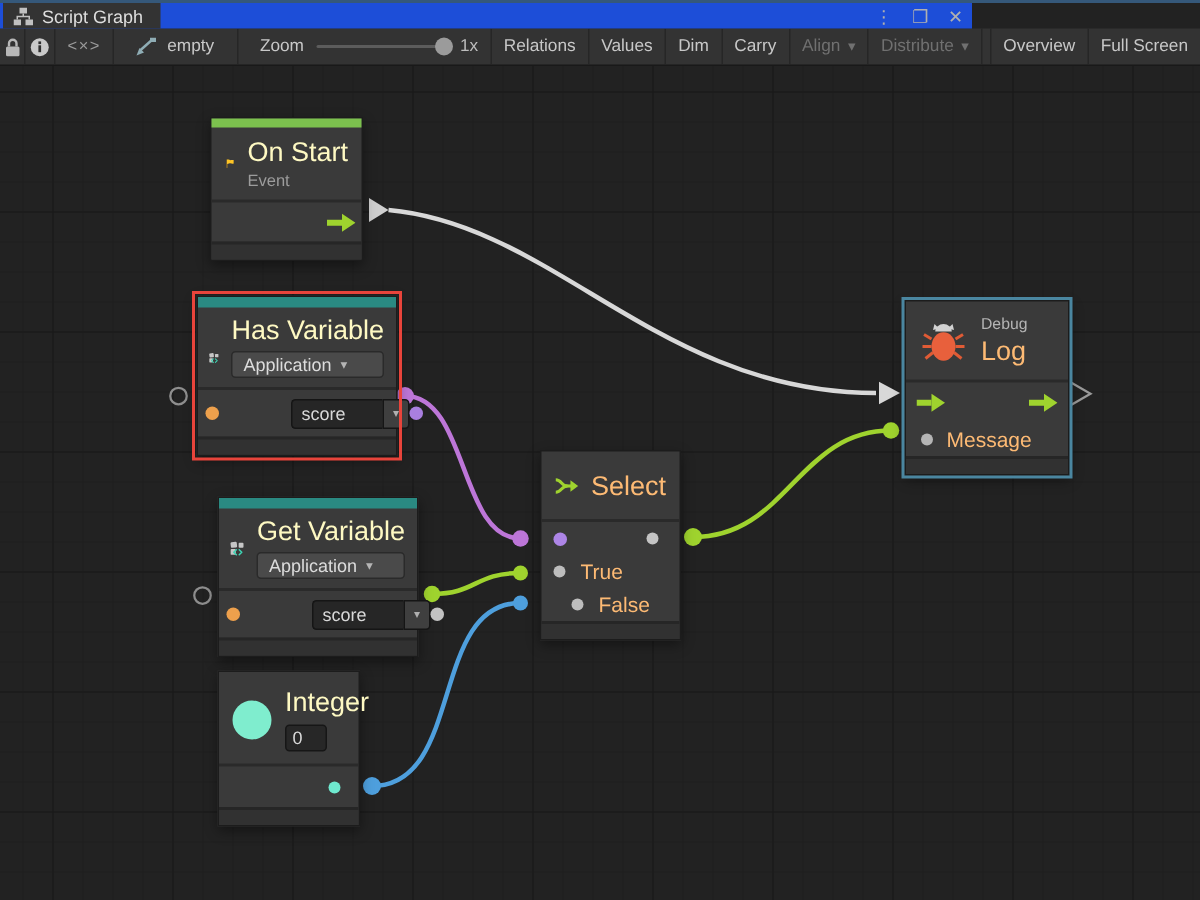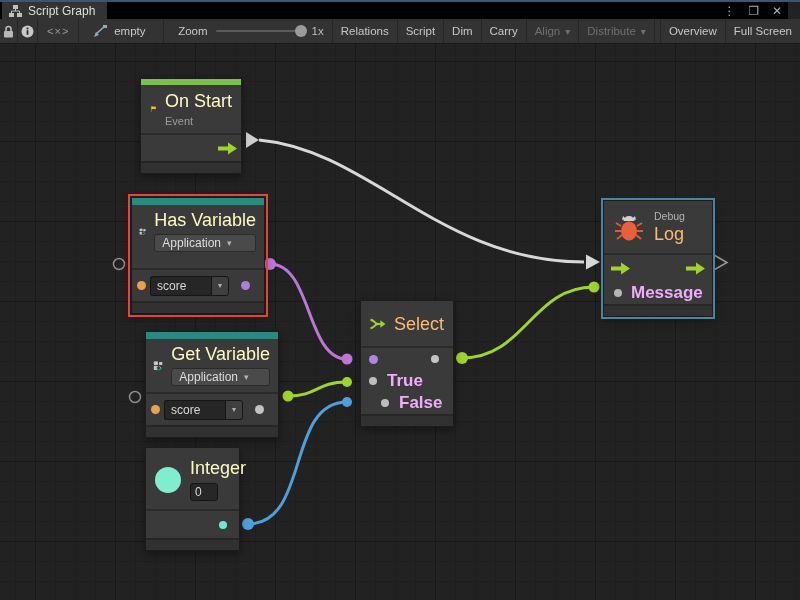--- a/index.html
+++ b/index.html
@@ -3,21 +3,21 @@
 <meta charset="utf-8">
 <style>
   html,body{margin:0;padding:0;}
   body{
     width:800px;height:600px;position:relative;overflow:hidden;
     background:#222;font-family:"Liberation Sans",sans-serif;
     -webkit-font-smoothing:antialiased;color:#ccc;user-select:none;
   }
   
   .topline{position:absolute;top:0;left:0;width:800px;height:2px;background:#35587a;z-index:30;}
-  .tabbar{position:absolute;top:2px;left:0;width:788px;height:17px;background:#000000;z-index:29;}
+  .tabbar{position:absolute;top:2px;left:0;width:648px;height:17px;background:#1d4ed8;z-index:29;}
   .tab{position:absolute;left:2px;top:0;height:17px;background:#333;display:flex;align-items:center;
        gap:6px;padding:0 12px 0 7px;}
   .tab-label{font-size:12px;color:#dedede;white-space:nowrap;}
   .winctrls{position:absolute;right:6px;top:0;height:17px;display:flex;align-items:center;gap:13px;
        color:#b0b0b0;font-size:12px;}
   .winctrls span{cursor:default;line-height:1;}
   
   .toolbar{position:absolute;top:19px;left:0;width:800px;height:24px;background:#333;
        border-bottom:1px solid #191919;display:flex;align-items:stretch;z-index:28;font-size:11.5px;}
   .tseg{display:flex;align-items:center;justify-content:center;border-right:1px solid #262626;
@@ -55,28 +55,28 @@
   .ntitles{display:flex;flex-direction:column;gap:3px;}
   .ntitle{font-size:18px;color:#fef9c3;white-space:nowrap;}
   .nsub{font-size:11px;color:#9c9c9c;}
   .nsub-sm{font-size:10.5px;color:#b4b4b4;}
   .ntitle-lg{font-size:18px;color:#fdba74;}
   .nrows{border-top:2px solid #2a2a2a;}
   .nrow{display:flex;align-items:center;}
   .nfooter{height:10px;background:#313131;border-top:2px solid #262626;}
   .dot{width:9px;height:9px;border-radius:50%;flex:0 0 auto;}
   .dot-sm{width:8px;height:8px;border-radius:50%;flex:0 0 auto;}
-  .portlabel{font-size:17px;color:#f0abfc;font-weight:bold;}
+  .portlabel{font-size:14px;color:#fdba74;}
   .dropdown{display:inline-flex;align-items:center;gap:6px;background:#4a4a4a;border:1px solid #2a2a2a;
        border-radius:3px;padding:1px 7px;font-size:12px;color:#dcdcdc;cursor:default;}
   .dropdown::after{content:"▾";font-size:9px;color:#b5b5b5;}
   .fieldwrap{display:flex;align-items:stretch;}
   .tfield{width:48px;background:#262626;border:1px solid #151515;border-right:none;
        border-radius:3px 0 0 3px;color:#d8d8d8;font-size:12px;padding:1px 6px;height:16px;
-       font-family:"Liberation Sans",sans-serif;outline:none;}
+       font-family:"Liberation Sans",sans-serif;outline:none;margin-left:44px;}
   .fdrop{width:16px;background:#3f3f3f;border:1px solid #151515;border-radius:0 3px 3px 0;
        display:flex;align-items:center;justify-content:center;color:#b0b0b0;font-size:8px;cursor:default;}
   .fdrop::after{content:"▾";}
   .numfield{width:18px;background:#272727;border:1px solid #161616;border-radius:3px;color:#d8d8d8;
        font-size:12px;padding:1px 4px;height:14px;font-family:"Liberation Sans",sans-serif;outline:none;}
   .bigcircle{width:26px;height:26px;border-radius:50%;background:#7fedce;flex:0 0 auto;}
 </style>
 </head>
 <body>
 
@@ -122,21 +122,21 @@
     <span>empty</span>
   </div>
   <div class="tseg seg-zoom">
     <span>Zoom</span>
     <span class="slider">
       <span class="knob"></span>
     </span>
     <span class="zoomval">1x</span>
   </div>
   <div class="tseg tbtn">Relations</div>
-  <div class="tseg tbtn">Script</div>
+  <div class="tseg tbtn">Values</div>
   <div class="tseg tbtn">Dim</div>
   <div class="tseg tbtn">Carry</div>
   <div class="tseg tbtn disabled caret">Align</div>
   <div class="tseg tbtn disabled caret">Distribute</div>
   <div class="tseg tbtn gap-left">Overview</div>
   <div class="tseg tbtn" style="border-right:none;">Full Screen</div>
 </div>
 
 <div class="canvas"></div>
 
@@ -185,21 +185,21 @@
         <rect x="0" y="4.5" width="10" height="4" fill="#9fd32e"></rect>
         <polygon points="10,0.5 19,6.5 10,12.5" fill="#9fd32e"></polygon>
       </svg>
     </div>
   </div>
   <div class="nfooter"></div>
 </div>
 
 <div class="node sel-red" style="left:131px;top:197px;width:132px;">
   <div class="colorbar" style="background:#2a8a82;height:7px;"></div>
-  <div class="nheader" style="padding:5px 8px 16px 7px;">
+  <div class="nheader" style="padding:5px 8px 6px 7px;align-items:flex-end;">
     <svg width="27" height="27" viewBox="0 0 27 27">
       <rect x="2" y="2.5" width="11" height="10" rx="2" fill="#c6c6c6" transform="rotate(-7 7 7)"></rect>
       <rect x="16" y="4" width="8.5" height="8.5" rx="1.5" fill="#c6c6c6"></rect>
       <rect x="2" y="15" width="9" height="10" rx="1.5" fill="#c6c6c6"></rect>
       <path d="M12 16 L7.5 20.5 L12 25 M17 16 L21.5 20.5 L17 25" stroke="#3ed4b4" stroke-width="2.6" fill="none" stroke-linecap="round" stroke-linejoin="round"></path>
     </svg>
     <div class="ntitles">
       <span class="ntitle">Has Variable</span>
       <span class="dropdown">Application</span>
     </div>

